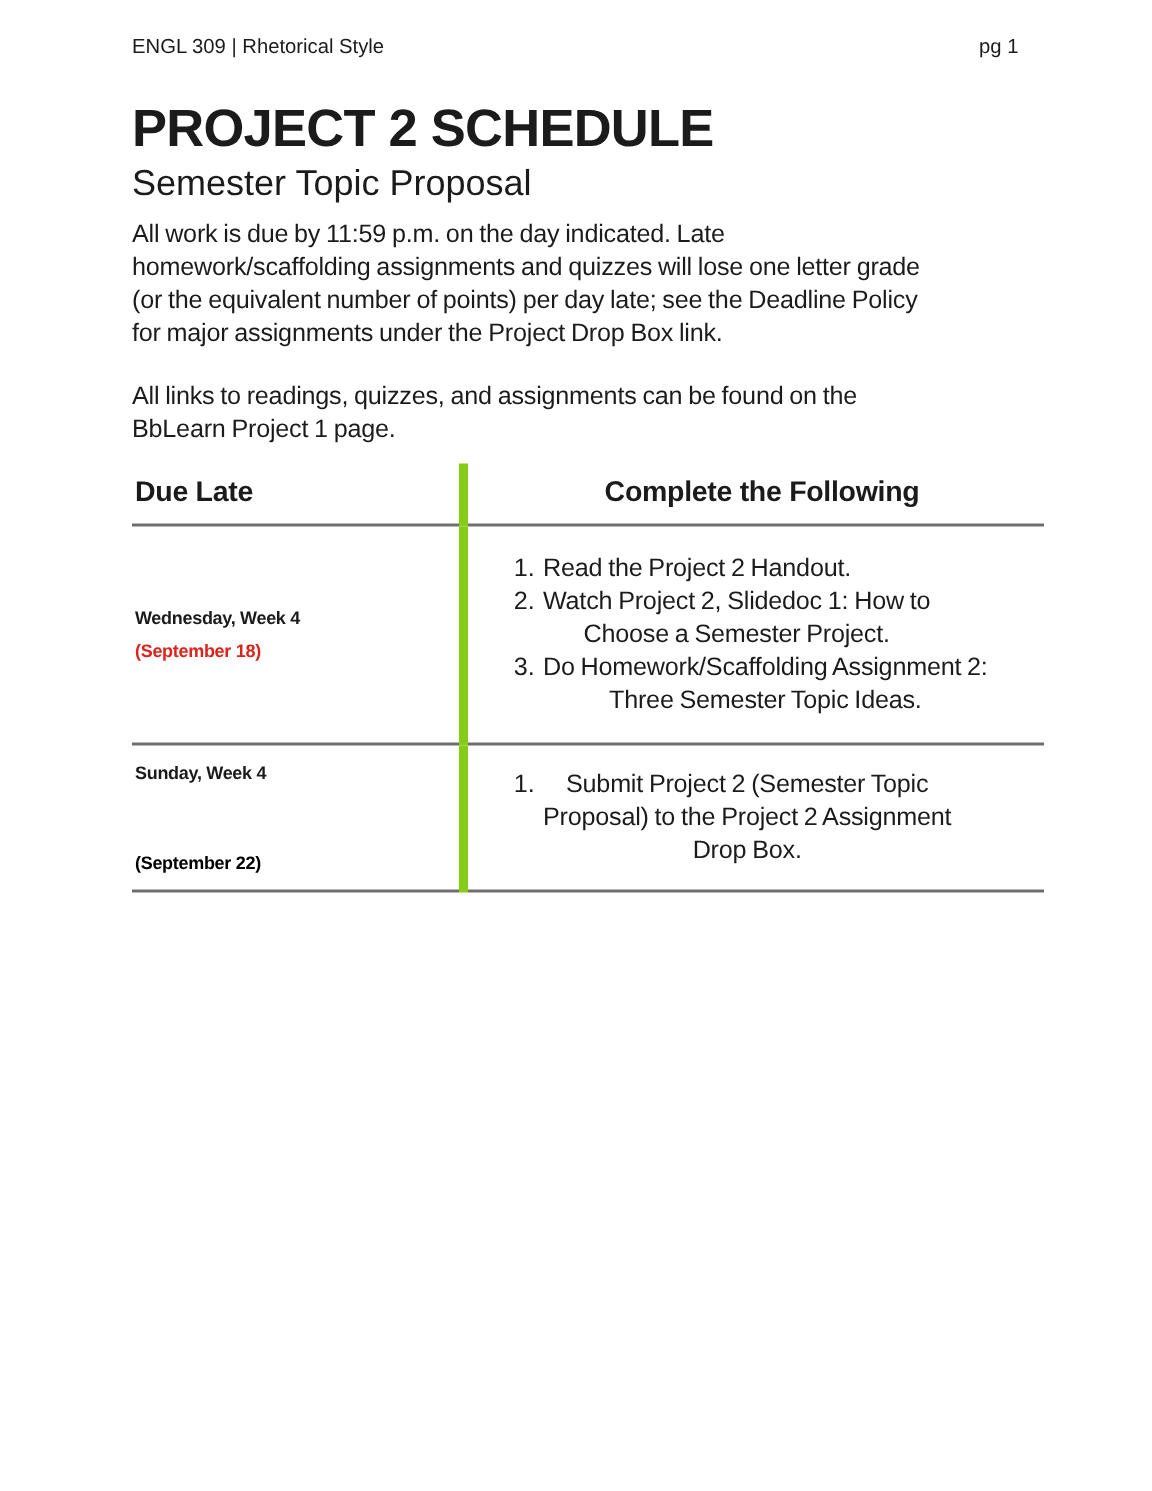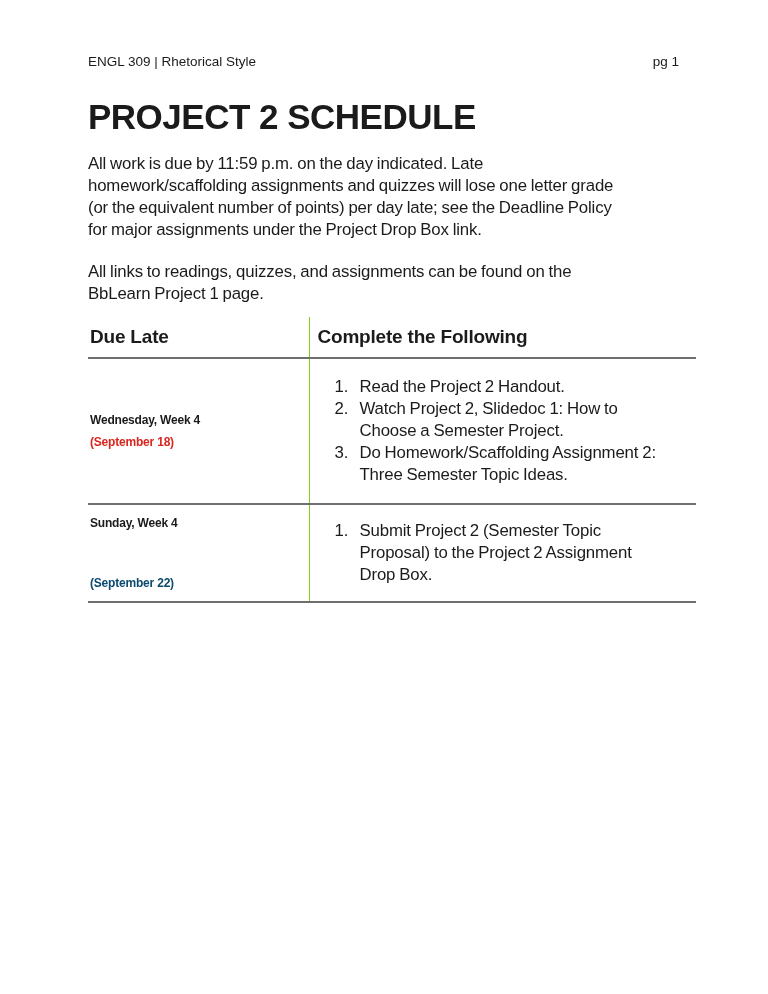--- a/index.html
+++ b/index.html
@@ -6,21 +6,21 @@
   html, body {
     width: 768px; height: 994px;
     background: #ffffff;
     font-family: "Liberation Sans", sans-serif;
     color: #1b1b1b;
     -webkit-font-smoothing: antialiased;
   }
   .content {
     position: relative;
     padding-left: 88px;
-    padding-top: 53px;
+    padding-top: 22px;
     width: 696px;
   }
   .inner { width: 608px; }
 
   .page-header {
     display: flex;
     justify-content: space-between;
     align-items: baseline;
     font-size: 13.5px;
     line-height: 17px;
@@ -36,42 +36,43 @@
     white-space: nowrap;
   }
   .subtitle {
     margin-top: 5px;
     font-size: 24px;
     line-height: 28px;
     font-weight: normal;
     white-space: nowrap;
   }
 
-  .para { margin-top: 18px; }
+  .para { margin-top: 8px; }
   .para.second { margin-top: 20px; }
   .bline {
     font-size: 16.8px;
     line-height: 22px;
     white-space: nowrap;
     word-spacing: -0.6px;
     letter-spacing: -0.15px;
   }
 
   .sched {
     display: table;
     width: 608px;
     margin-top: 12px;
     border-collapse: collapse;
   }
   .row { display: table-row; }
   .cell { display: table-cell; }
   .c-left { width: 221px; vertical-align: middle; padding-left: 2px; }
   .c-right {
-    border-left: 1px solid #84cc16;
+    border-left: 6px solid #84cc16;
     vertical-align: middle;
+    text-align: center;
   }
   .hrow .cell {
     border-bottom: 2px solid #6f6f6f;
     height: 41px;
     vertical-align: middle;
   }
   .hrow .hd {
     font-weight: bold;
     font-size: 19px;
     letter-spacing: -0.2px;
@@ -104,20 +105,21 @@
 
 <div class="content">
   <div class="inner">
 
     <div class="page-header">
       <span>ENGL 309 | Rhetorical Style</span>
       <span>pg 1</span>
     </div>
 
     <h1 class="title">PROJECT 2 SCHEDULE</h1>
+    <h2 class="subtitle">Semester Topic Proposal</h2>
 
     <div class="para">
       <div class="bline">All work is due by 11:59 p.m. on the day indicated. Late</div>
       <div class="bline">homework/scaffolding assignments and quizzes will lose one letter grade</div>
       <div class="bline">(or the equivalent number of points) per day late; see the Deadline Policy</div>
       <div class="bline">for major assignments under the Project Drop Box link.</div>
     </div>
 
     <div class="para second">
       <div class="bline">All links to readings, quizzes, and assignments can be found on the</div>
@@ -156,21 +158,21 @@
               <div class="bline">Do Homework/Scaffolding Assignment 2:</div>
               <div class="bline">Three Semester Topic Ideas.</div>
             </div>
           </div>
         </div>
       </div>
 
       <div class="row brow r2">
         <div class="cell c-left">
           <div class="day">Sunday, Week 4</div>
-          <div class="ddate" style="color: #0c4a6e; margin-top: 38px;">(September 22)</div>
+          <div class="ddate" style="color: #000000; margin-top: 38px;">(September 22)</div>
         </div>
         <div class="cell c-right">
           <div class="task">
             <span class="tnum">1.</span>
             <div class="tlines">
               <div class="bline">Submit Project 2 (Semester Topic</div>
               <div class="bline">Proposal) to the Project 2 Assignment</div>
               <div class="bline">Drop Box.</div>
             </div>
           </div>

